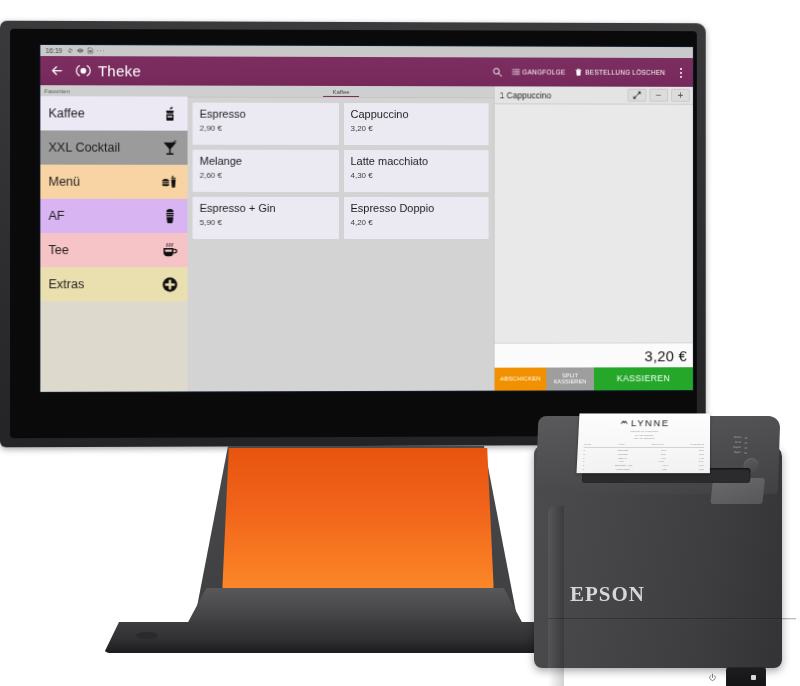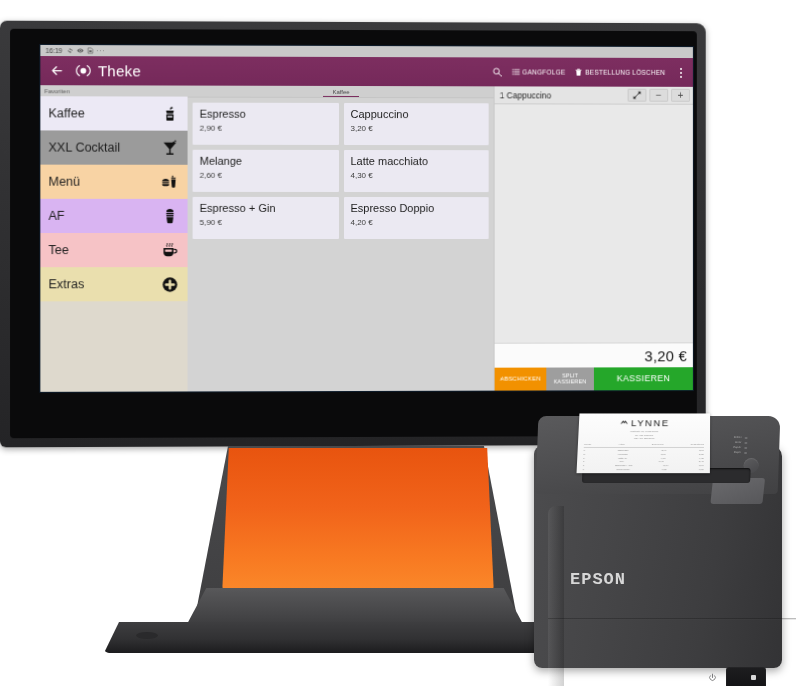--- a/index.html
+++ b/index.html
@@ -517,26 +517,26 @@
     top: 62px;
     width: 52px;
     height: 26px;
     background: linear-gradient(160deg, #6a6a6d 0%, #57575a 100%);
     border-radius: 3px;
     transform: skewX(-4deg);
   }
   .pr-brand {
     position: absolute;
     left: 36px;
-    top: 124px;
-    font-size: 17px;
+    top: 136px;
+    font-size: 21px;
     font-weight: 700;
     color: #d7d7d7;
     letter-spacing: 1px;
-    font-family: Liberation Mono, monospace;
+    font-family: Liberation Serif, serif;
   }
   .pr-seam {
     position: absolute;
     left: 14px;
     top: 172px;
     width: 248px;
     height: 2px;
     background: linear-gradient(180deg, rgba(0,0,0,0.35), rgba(255,255,255,0.05));
   }
   .pr-power-sym {

